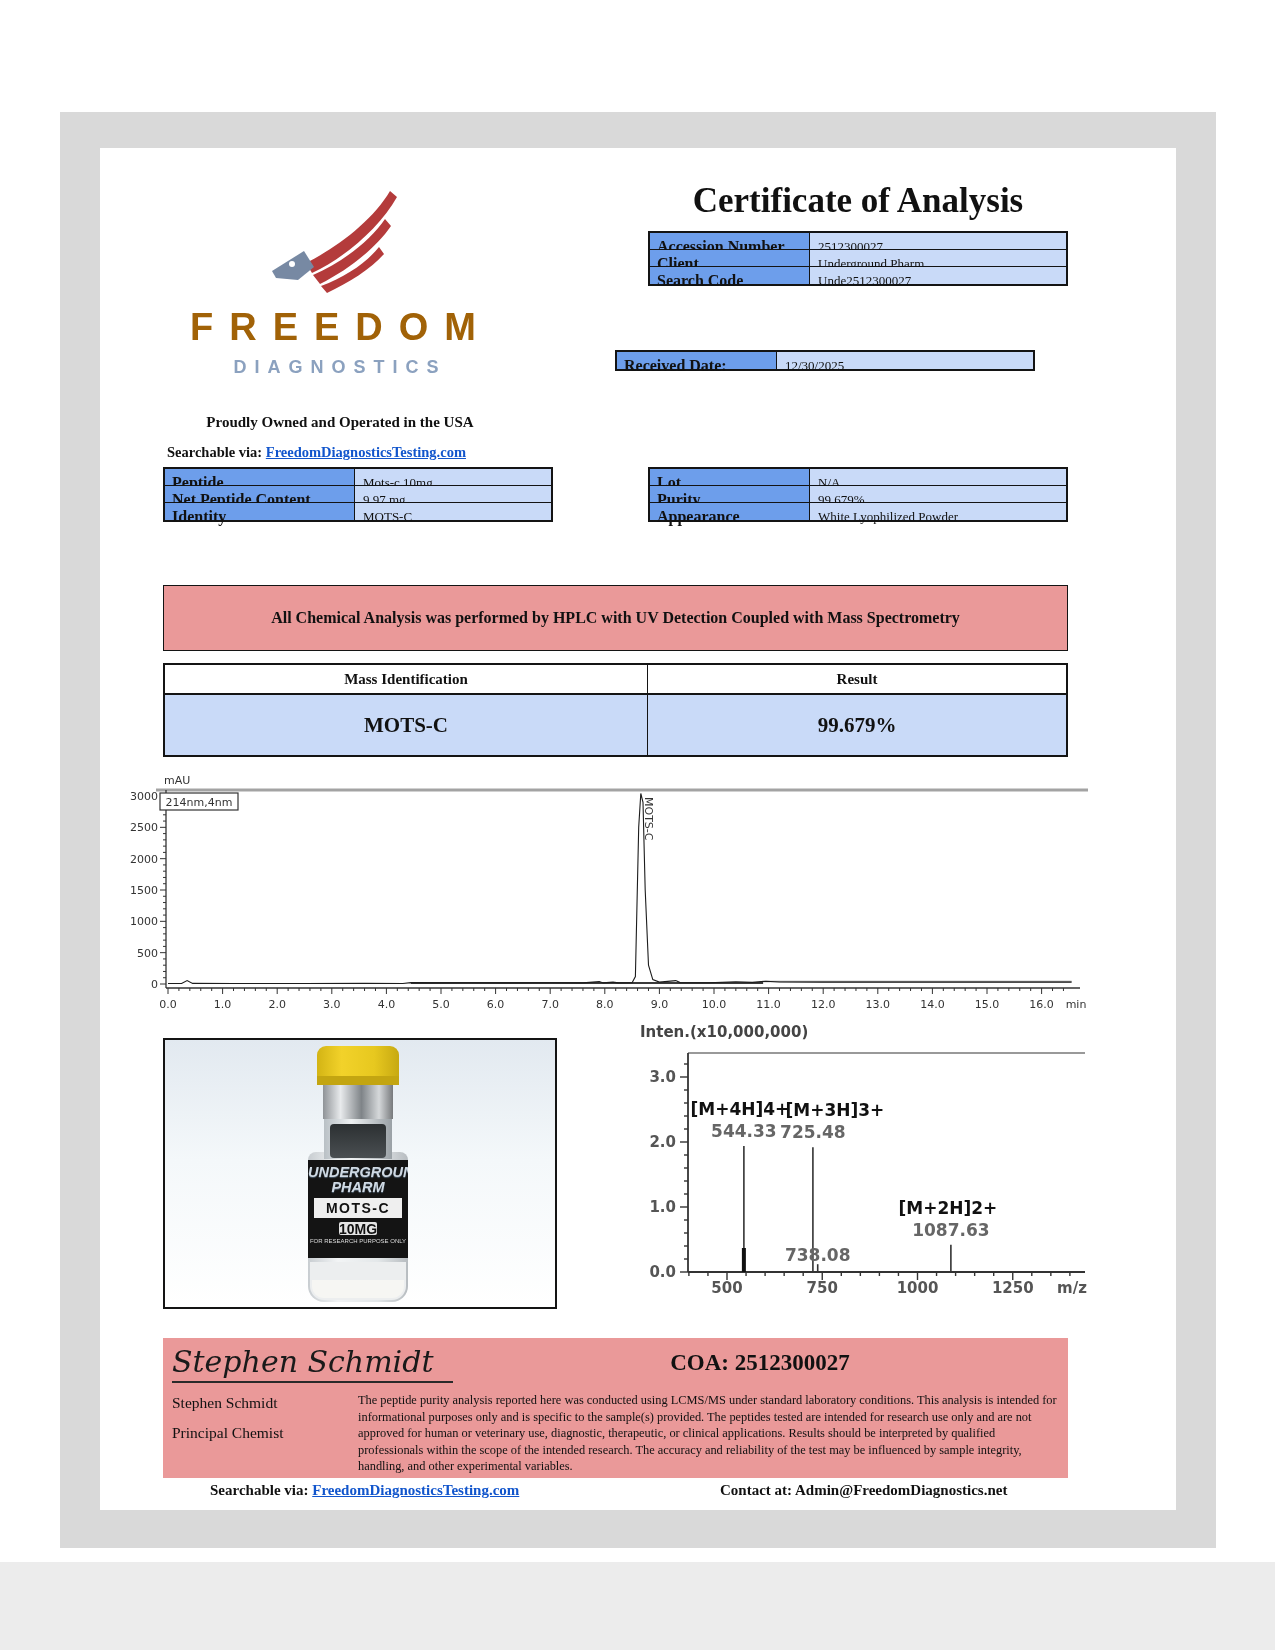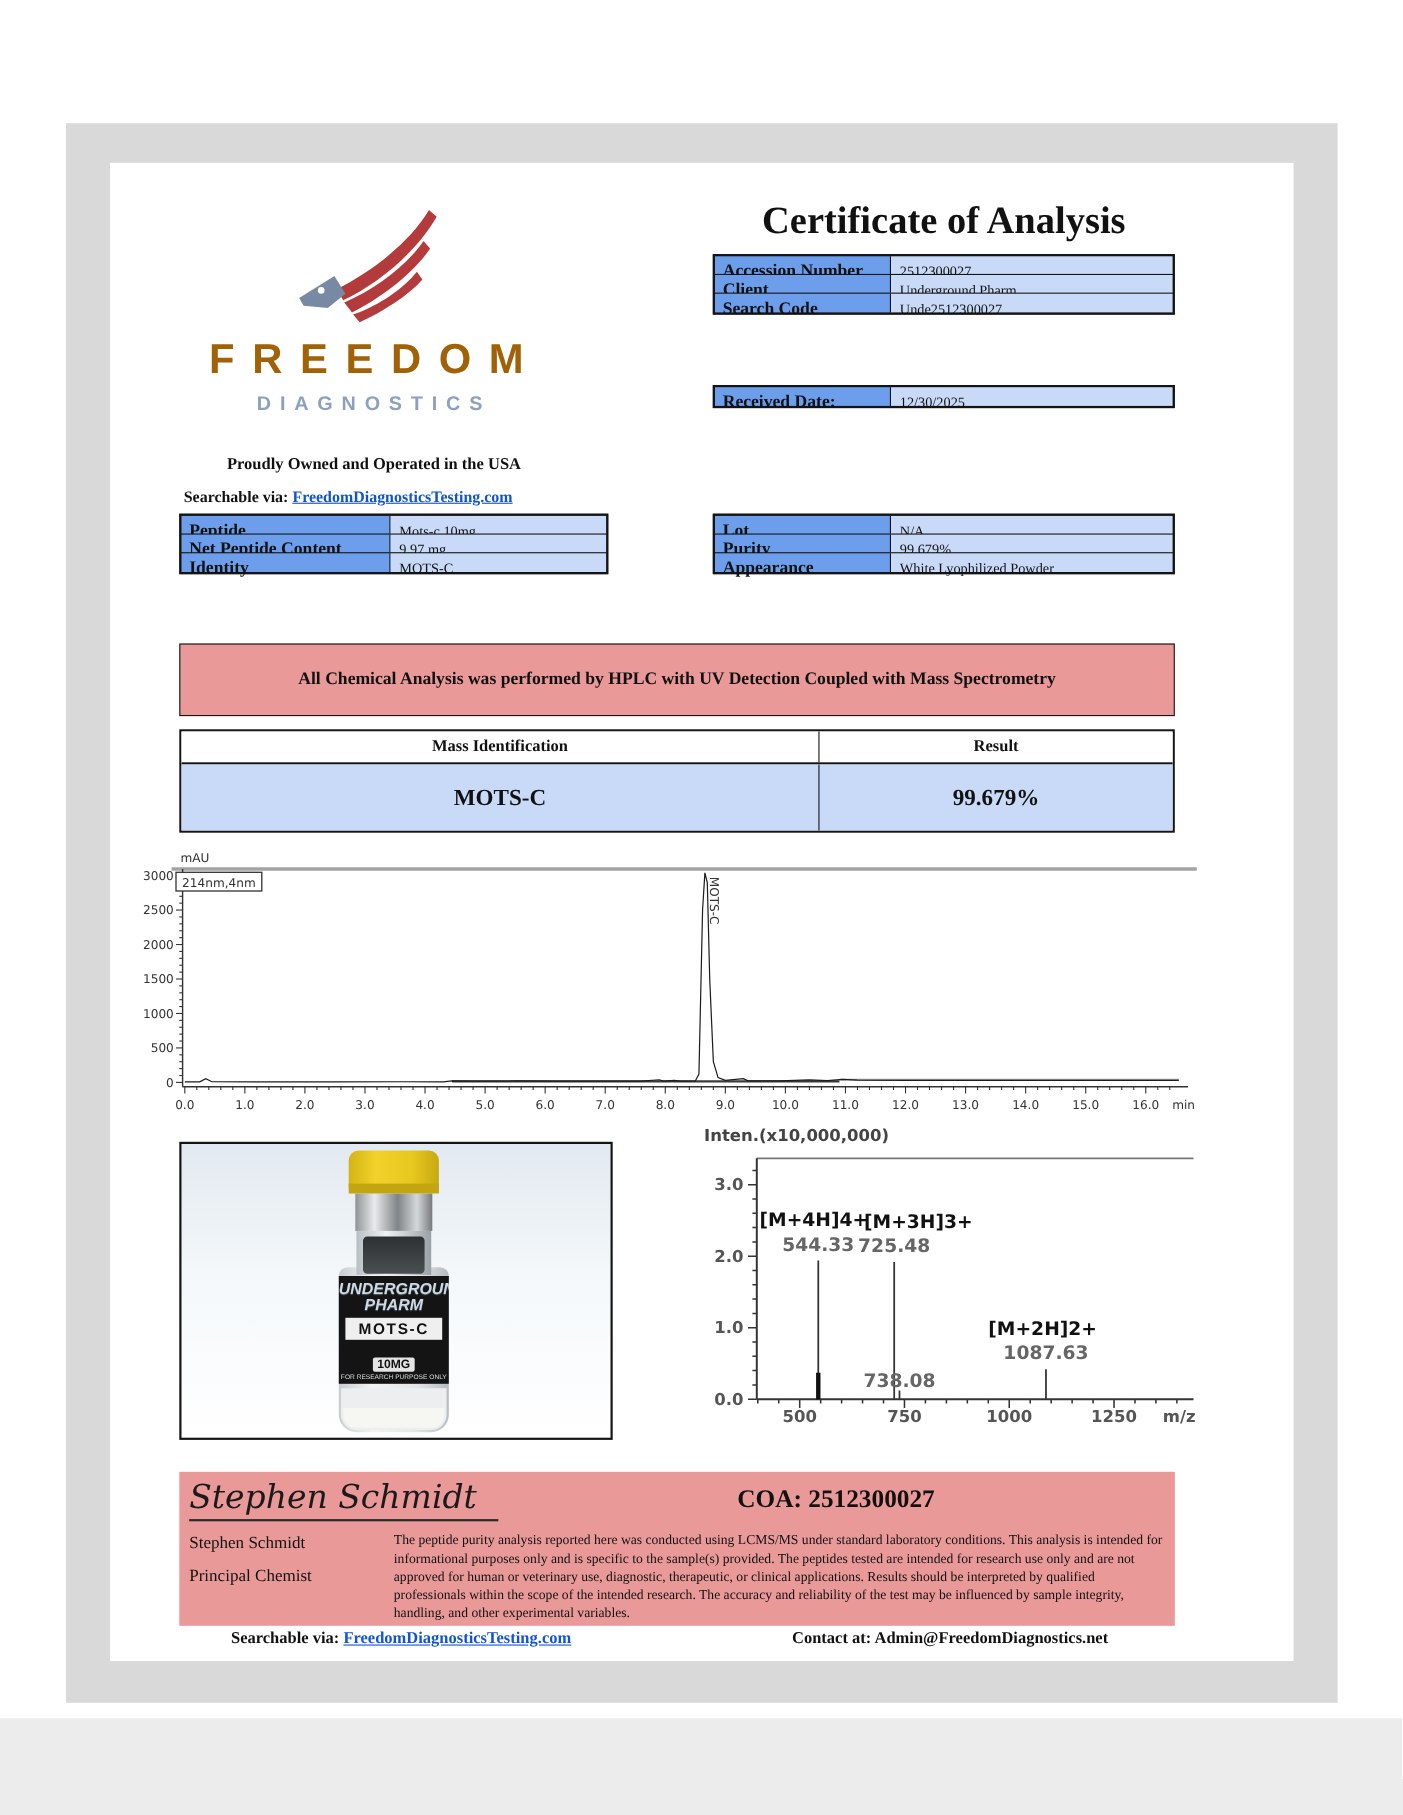--- a/index.html
+++ b/index.html
@@ -30,21 +30,21 @@
   .tval{background:#c9daf8;flex:1;padding-left:8px;font-size:13px;line-height:27px;white-space:nowrap;}
   .t-right .tlabel{width:160px;}
   .t-left  .tlabel{width:190px;}
   
   .banner{left:163px;top:585px;width:905px;height:66px;background:#ea9999;border:1.5px solid #141414;
           display:flex;align-items:center;justify-content:center;font-weight:bold;font-size:16px;}
   
   .mtbl{left:163px;top:663px;width:905px;border:2px solid #141414;}
   .mhead{display:flex;border-bottom:2px solid #141414;height:30px;background:#fff;}
   .mdata{display:flex;height:60px;background:#c9daf8;}
-  .mc1{width:580px;border-right:1.5px solid #141414;display:flex;align-items:center;justify-content:center;}
+  .mc1{width:483px;border-right:1.5px solid #141414;display:flex;align-items:center;justify-content:center;}
   .mc2{flex:1;display:flex;align-items:center;justify-content:center;}
   .mhead div{font-weight:bold;font-size:15px;}
   .mdata div{font-weight:bold;font-size:21px;}
   
   .ax{font:11px "DejaVu Sans",sans-serif;fill:#333;}
   .msl{font:bold 15px "DejaVu Sans",sans-serif;fill:#555;}
   .mst{font:bold 15px "DejaVu Sans",sans-serif;fill:#444;}
   .msann{font:bold 17px "DejaVu Sans",sans-serif;fill:#111;}
   .msval{font:bold 17px "DejaVu Sans",sans-serif;fill:#666;}
   
@@ -55,22 +55,22 @@
   .crimp{left:323px;top:1085px;width:70px;height:34px;background:linear-gradient(90deg,#8f9397,#e8eaec 25%,#7f8488 55%,#d5d8da 80%,#77797c);}
   .neck{left:324px;top:1119px;width:68px;height:40px;background:linear-gradient(90deg,#b9c0c5,#eef1f2 40%,#9aa1a6);}
   .contents{left:330px;top:1124px;width:56px;height:34px;background:linear-gradient(180deg,#2c3032,#4a4f52);border-radius:4px;}
   .body{left:308px;top:1152px;width:100px;height:150px;border-radius:8px 8px 16px 16px;
         background:linear-gradient(90deg,#c8cdd1,#f2f4f5 30%,#e3e7e9 70%,#b7bcc0);}
   .vlabel{left:308px;top:1160px;width:100px;height:98px;background:#141414;overflow:hidden;text-align:center;}
   .vbrand{font-family:"Liberation Sans",sans-serif;font-style:italic;font-weight:bold;font-size:14.5px;
           color:#cfd9e3;text-shadow:0 1px 1px #4a5a6a;white-space:nowrap;line-height:15px;}
   .vstrip{margin:3px auto 0;width:88px;height:20px;background:#efefef;display:flex;align-items:center;justify-content:center;
           font-family:"Liberation Sans",sans-serif;font-weight:bold;font-size:14px;letter-spacing:1.5px;color:#111;}
-  .vmg{margin:16px auto 0;width:38px;height:13px;background:#e4e4e4;border-radius:2px;display:flex;align-items:center;justify-content:center;
-       font-family:"Liberation Sans",sans-serif;font-weight:bold;font-size:11px;color:#111;}
+  .vmg{margin:4px auto 0;width:38px;height:13px;background:#e4e4e4;border-radius:2px;display:flex;align-items:center;justify-content:center;
+       font-family:"Liberation Sans",sans-serif;font-weight:bold;font-size:14px;color:#111;}
   .vnotice{margin-top:3px;font-family:"Liberation Sans",sans-serif;font-size:6px;color:#ddd;white-space:nowrap;}
   .vbottom{left:310px;top:1262px;width:96px;height:38px;background:#eceeef;border-radius:0 0 14px 14px;}
   .vpowder{left:312px;top:1280px;width:92px;height:18px;background:#f6f6f3;border-radius:0 0 12px 12px;}
   
   .sig{left:163px;top:1338px;width:905px;height:140px;background:#ea9999;}
   .sigscript{left:172px;top:1344px;font-family:"DejaVu Serif",serif;font-style:italic;font-size:30px;
              color:#1a1a1a;border-bottom:2px solid #2a2a2a;padding:0 20px 2px 0;}
   .coa{left:560px;top:1350px;width:400px;text-align:center;font-size:23px;font-weight:bold;}
   .signame{left:172px;top:1394px;font-size:15.5px;}
   .sigrole{left:172px;top:1424px;font-size:15.5px;}
@@ -112,21 +112,21 @@
     <div class="trow">
       <div class="tlabel">Client</div>
       <div class="tval">Underground Pharm</div>
     </div>
     <div class="trow">
       <div class="tlabel">Search Code</div>
       <div class="tval">Unde2512300027</div>
     </div>
   </div>
 
-  <div class="abs tbl t-right" style="left:648px;top:350px;width:420px">
+  <div class="abs tbl t-right" style="left:615px;top:350px;width:420px">
     <div class="trow">
       <div class="tlabel">Received Date:</div>
       <div class="tval">12/30/2025</div>
     </div>
   </div>
 
   <div class="abs tbl t-left" style="left:163px;top:467px;width:390px">
     <div class="trow">
       <div class="tlabel">Peptide</div>
       <div class="tval">Mots-c 10mg</div>

